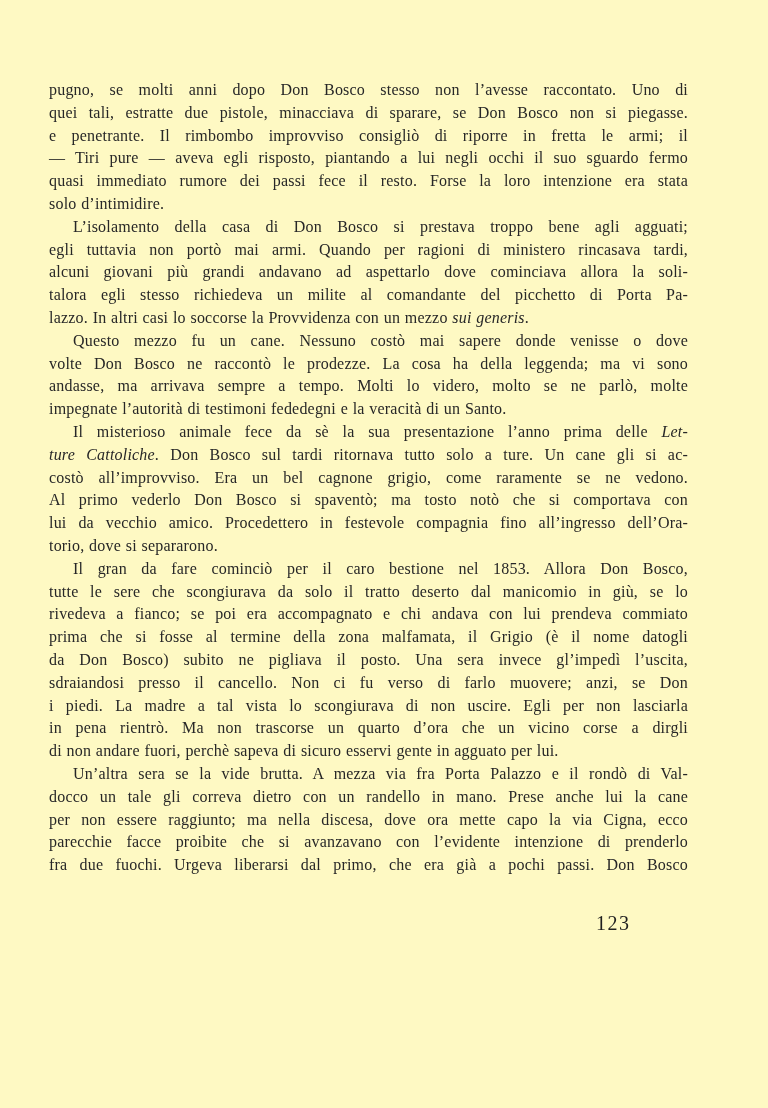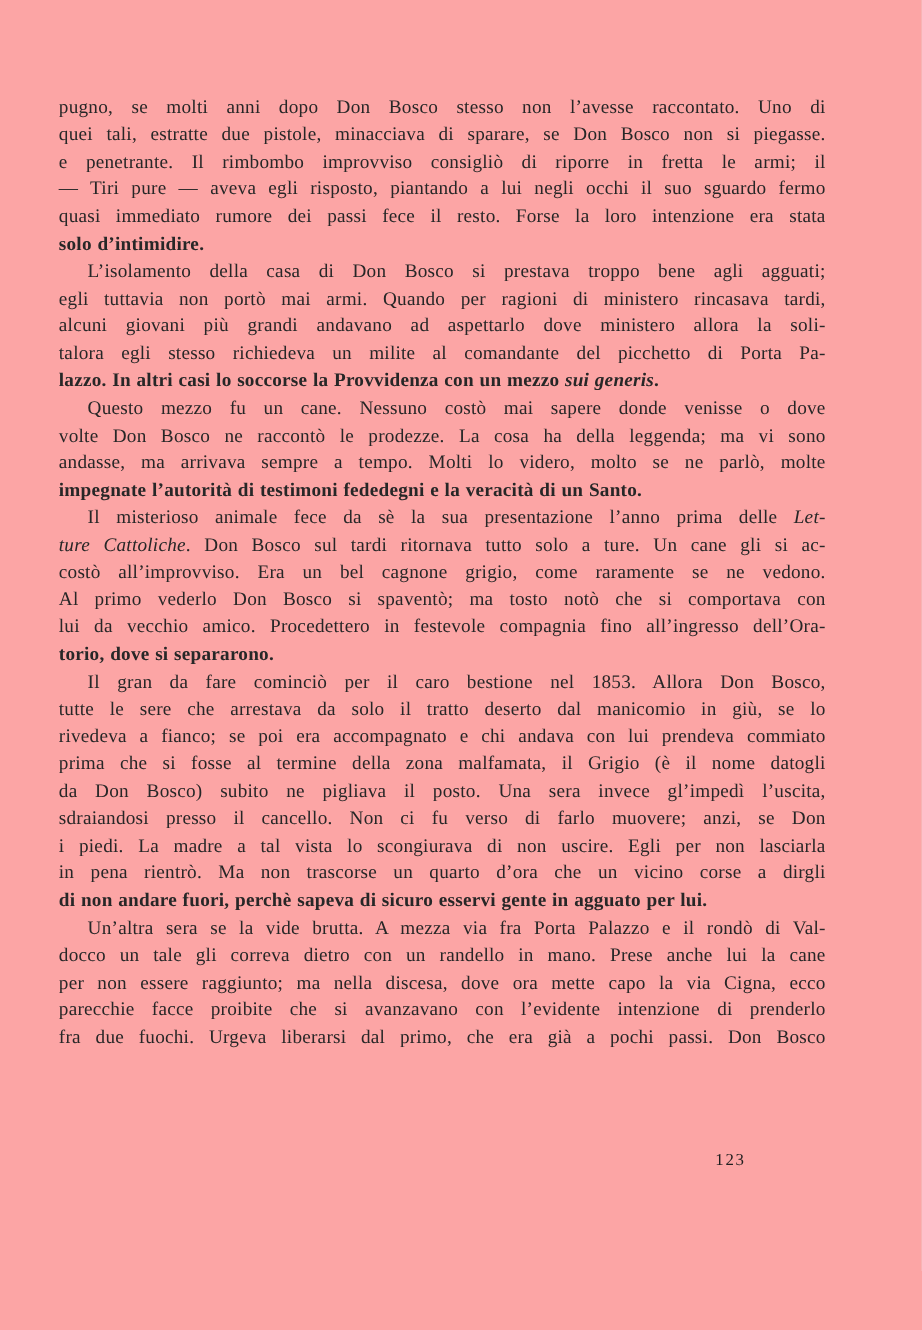--- a/index.html
+++ b/index.html
@@ -5,89 +5,89 @@
   html, body { margin: 0; padding: 0; }
   body {
     background: #e8e8e8;
     font-family: "Liberation Serif", "DejaVu Serif", serif;
   }
   .page {
     position: relative;
     width: 768px;
     height: 1108px;
     margin: 0 auto;
-    background: #fca5a5;
+    background: #fef9c3;
     color: #272727;
     overflow: hidden;
   }
   .text-block {
     position: absolute;
     left: 49px;
     top: 79px;
     width: 639px;
     font-size: 16px;
     line-height: 22.8px;
     letter-spacing: 0.2px;
     word-spacing: 0.5px;
   }
   .para { margin: 0; }
   .line {
     text-align: justify;
     text-align-last: justify;
     white-space: normal;
   }
-  .line.lastline { text-align-last: left; font-weight: bold; }
+  .line.lastline { text-align-last: left; }
   .line.indent { text-indent: 24px; }
   .it { font-style: italic; }
   .page-number {
     position: absolute;
     left: 596px;
-    top: 960px;
-    font-size: 14px;
+    top: 912px;
+    font-size: 20px;
     letter-spacing: 1.5px;
     color: #1f1f1f;
   }
 </style>
 </head>
 <body>
 
 <div class="page">
   <main class="text-block">
       <div class="para">
         <div class="line"><span>pugno, se molti anni dopo Don Bosco stesso non l’avesse raccontato. Uno di</span></div>
         <div class="line"><span>quei tali, estratte due pistole, minacciava di sparare, se Don Bosco non si piegasse.</span></div>
         <div class="line"><span>e penetrante. Il rimbombo improvviso consigliò di riporre in fretta le armi; il</span></div>
         <div class="line"><span>— Tiri pure — aveva egli risposto, piantando a lui negli occhi il suo sguardo fermo</span></div>
         <div class="line"><span>quasi immediato rumore dei passi fece il resto. Forse la loro intenzione era stata</span></div>
         <div class="line lastline"><span>solo d’intimidire.</span></div>
       </div>
       <div class="para">
         <div class="line indent"><span>L’isolamento della casa di Don Bosco si prestava troppo bene agli agguati;</span></div>
         <div class="line"><span>egli tuttavia non portò mai armi. Quando per ragioni di ministero rincasava tardi,</span></div>
-        <div class="line"><span>alcuni giovani più grandi andavano ad aspettarlo dove ministero allora la soli-</span></div>
+        <div class="line"><span>alcuni giovani più grandi andavano ad aspettarlo dove cominciava allora la soli-</span></div>
         <div class="line"><span>talora egli stesso richiedeva un milite al comandante del picchetto di Porta Pa-</span></div>
         <div class="line lastline"><span>lazzo. In altri casi lo soccorse la Provvidenza con un mezzo </span><span class="it">sui generis</span><span>.</span></div>
       </div>
       <div class="para">
         <div class="line indent"><span>Questo mezzo fu un cane. Nessuno costò mai sapere donde venisse o dove</span></div>
         <div class="line"><span>volte Don Bosco ne raccontò le prodezze. La cosa ha della leggenda; ma vi sono</span></div>
         <div class="line"><span>andasse, ma arrivava sempre a tempo. Molti lo videro, molto se ne parlò, molte</span></div>
         <div class="line lastline"><span>impegnate l’autorità di testimoni fededegni e la veracità di un Santo.</span></div>
       </div>
       <div class="para">
         <div class="line indent"><span>Il misterioso animale fece da sè la sua presentazione l’anno prima delle </span><span class="it">Let-</span></div>
         <div class="line"><span class="it">ture Cattoliche</span><span>. Don Bosco sul tardi ritornava tutto solo a ture. Un cane gli si ac-</span></div>
         <div class="line"><span>costò all’improvviso. Era un bel cagnone grigio, come raramente se ne vedono.</span></div>
         <div class="line"><span>Al primo vederlo Don Bosco si spaventò; ma tosto notò che si comportava con</span></div>
         <div class="line"><span>lui da vecchio amico. Procedettero in festevole compagnia fino all’ingresso dell’Ora-</span></div>
         <div class="line lastline"><span>torio, dove si separarono.</span></div>
       </div>
       <div class="para">
         <div class="line indent"><span>Il gran da fare cominciò per il caro bestione nel 1853. Allora Don Bosco,</span></div>
-        <div class="line"><span>tutte le sere che arrestava da solo il tratto deserto dal manicomio in giù, se lo</span></div>
+        <div class="line"><span>tutte le sere che scongiurava da solo il tratto deserto dal manicomio in giù, se lo</span></div>
         <div class="line"><span>rivedeva a fianco; se poi era accompagnato e chi andava con lui prendeva commiato</span></div>
         <div class="line"><span>prima che si fosse al termine della zona malfamata, il Grigio (è il nome datogli</span></div>
         <div class="line"><span>da Don Bosco) subito ne pigliava il posto. Una sera invece gl’impedì l’uscita,</span></div>
         <div class="line"><span>sdraiandosi presso il cancello. Non ci fu verso di farlo muovere; anzi, se Don</span></div>
         <div class="line"><span>i piedi. La madre a tal vista lo scongiurava di non uscire. Egli per non lasciarla</span></div>
         <div class="line"><span>in pena rientrò. Ma non trascorse un quarto d’ora che un vicino corse a dirgli</span></div>
         <div class="line lastline"><span>di non andare fuori, perchè sapeva di sicuro esservi gente in agguato per lui.</span></div>
       </div>
       <div class="para">
         <div class="line indent"><span>Un’altra sera se la vide brutta. A mezza via fra Porta Palazzo e il rondò di Val-</span></div>

